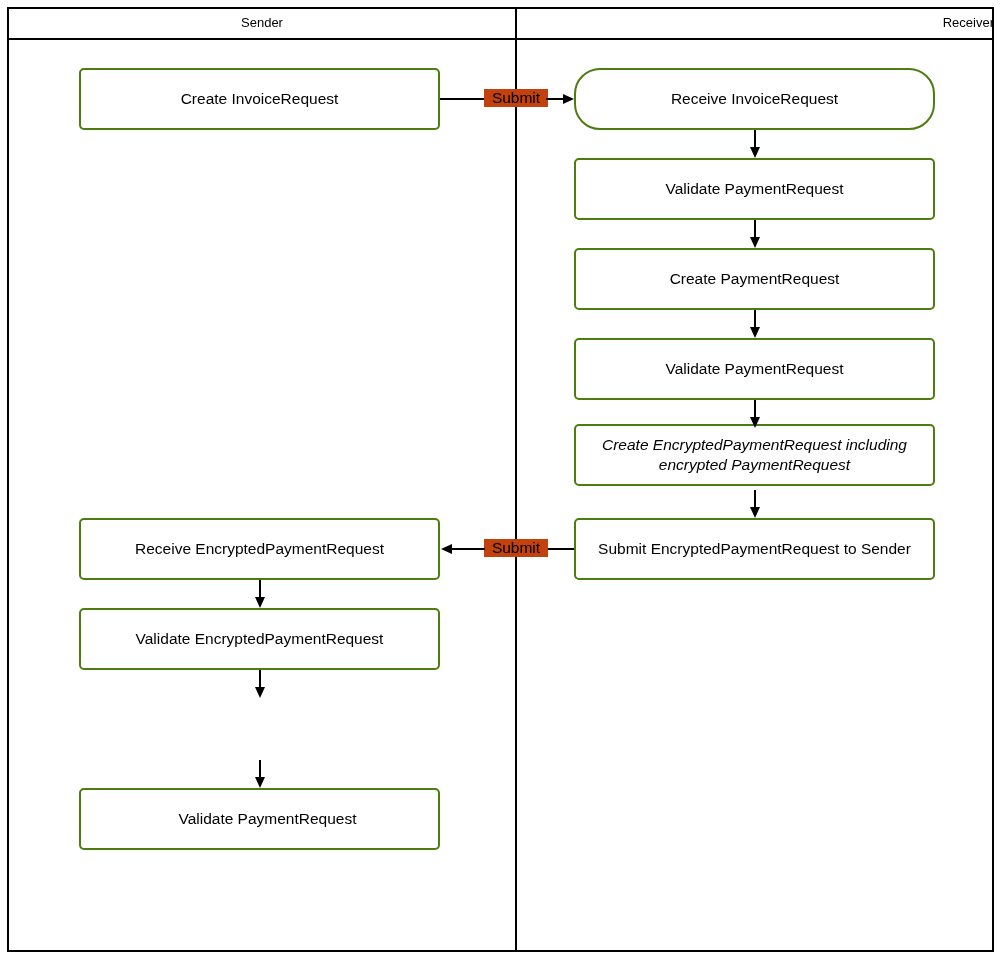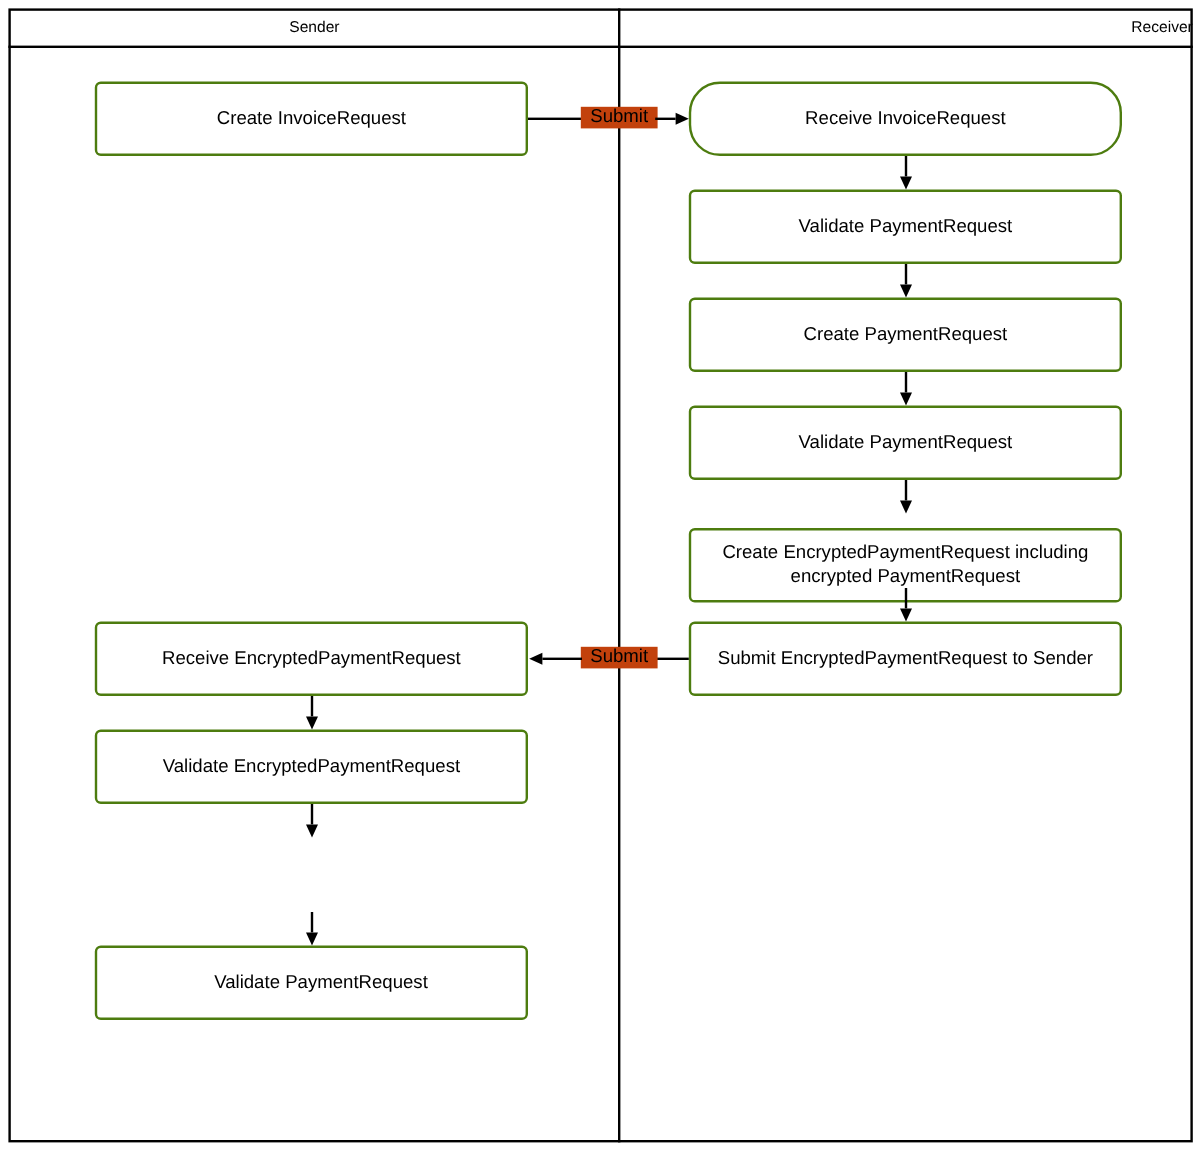--- a/index.html
+++ b/index.html
@@ -165,21 +165,21 @@
   </div>
 
   <div class="node" style="left:574px; top:248px; width:361px; height:62px;">
     <span class="node-label">Create PaymentRequest</span>
   </div>
 
   <div class="node" style="left:574px; top:338px; width:361px; height:62px;">
     <span class="node-label">Validate PaymentRequest</span>
   </div>
 
-  <div class="node" style="left:574px; top:440px; width:361px; height:62px;">
+  <div class="node" style="left:574px; top:424px; width:361px; height:62px;font-style:italic;">
     <span class="node-label">Create EncryptedPaymentRequest including
 encrypted PaymentRequest</span>
   </div>
 
   <div class="node" style="left:574px; top:518px; width:361px; height:62px;">
     <span class="node-label">Submit EncryptedPaymentRequest to Sender</span>
   </div>
 
   <div class="edge-h" style="left:440px; top:98px; width:45px;"></div>
   <div class="edge-label" style="left:484px; top:89px; width:62px;">Submit</div>

